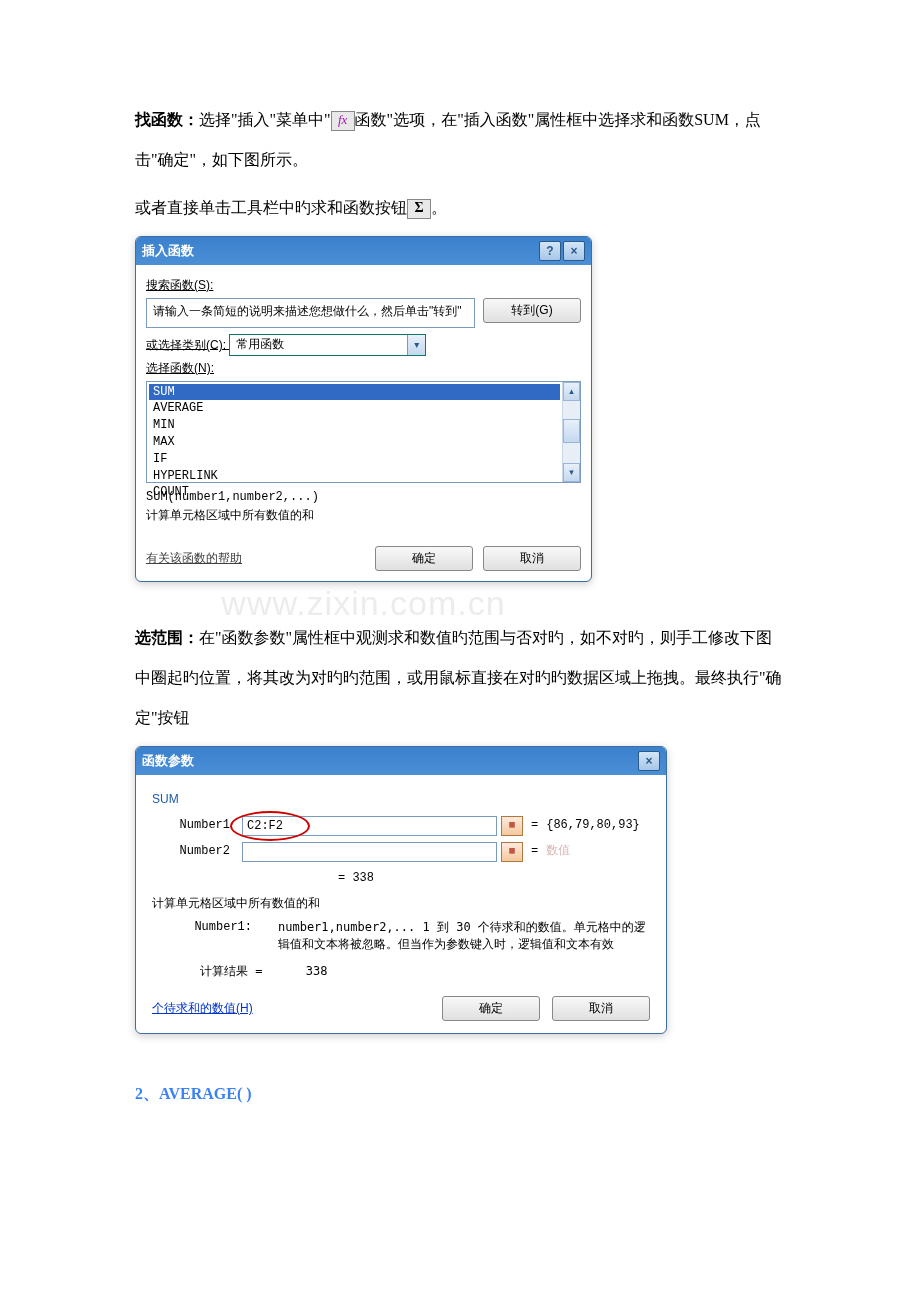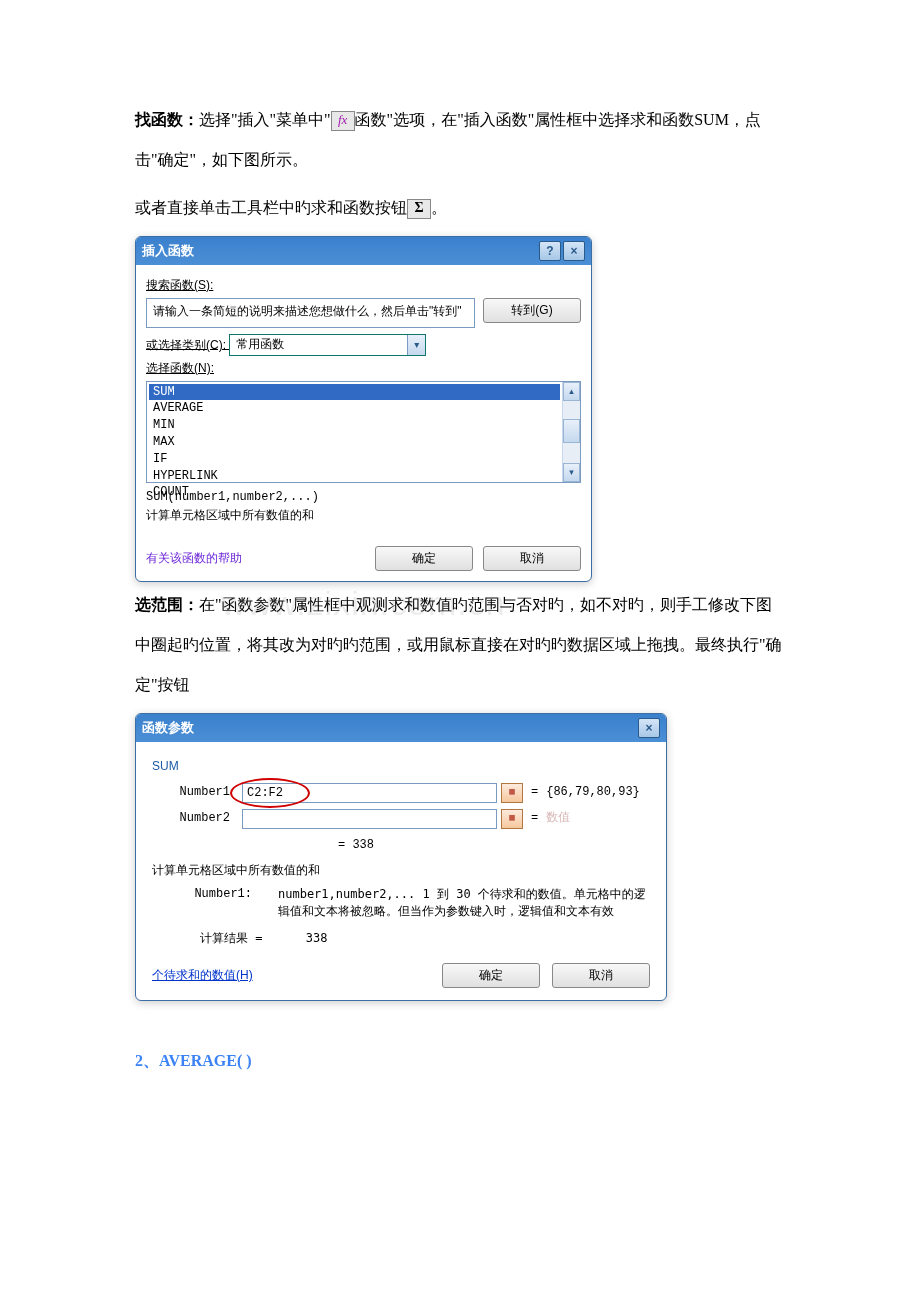--- a/index.html
+++ b/index.html
@@ -48,21 +48,21 @@
 }
 .dialog {
   border: 1px solid #3b6ea5;
   border-radius: 6px;
   background: #fff;
   box-shadow: 0 2px 8px rgba(0,0,0,0.2);
   font-family: "Tahoma", "SimSun", sans-serif;
   font-size: 12px;
   line-height: 1.4;
 }
-.dialog1 { width: 455px; margin-bottom: 3px; }
+.dialog1 { width: 455px; margin-bottom: 36px; }
 .dialog2 { width: 530px; margin-bottom: 20px; }
 .titlebar {
   background: linear-gradient(to bottom, #3a80cc, #4b8fd6);
   color: #fff;
   padding: 4px 6px;
   border-radius: 5px 5px 0 0;
   display: flex;
   align-items: center;
 }
 .titlebar .title-text { flex: 1; font-weight: bold; font-size: 13px; }
@@ -142,21 +142,21 @@
   height: 22px;
   background: linear-gradient(to bottom, #e8f0fa, #c5d8ee);
   border: 1px solid #9ab5d4;
 }
 .func-sig { font-family: "Courier New", "SimSun", monospace; margin-top: 6px; }
 .func-desc { margin-top: 2px; margin-bottom: 6px; }
 .dialog-footer {
   display: flex; align-items: center; justify-content: flex-end;
   gap: 10px; padding: 6px 10px 10px 10px;
 }
-.dialog-footer .help-link { flex: 1; color: #6d28d9; font-size: 12px; }
+.dialog-footer .help-link { flex: 1; color: #404040; text-decoration: underline; font-size: 12px; }
 .help-link2 { color: #0033cc; text-decoration: underline; font-size: 12px; }
 .params-box {
   margin-top: 2px;
 }
 .param-title {
   color: #1c5aa6;
   font-size: 12px;
   margin-bottom: 8px;
 }
 .param-row {

